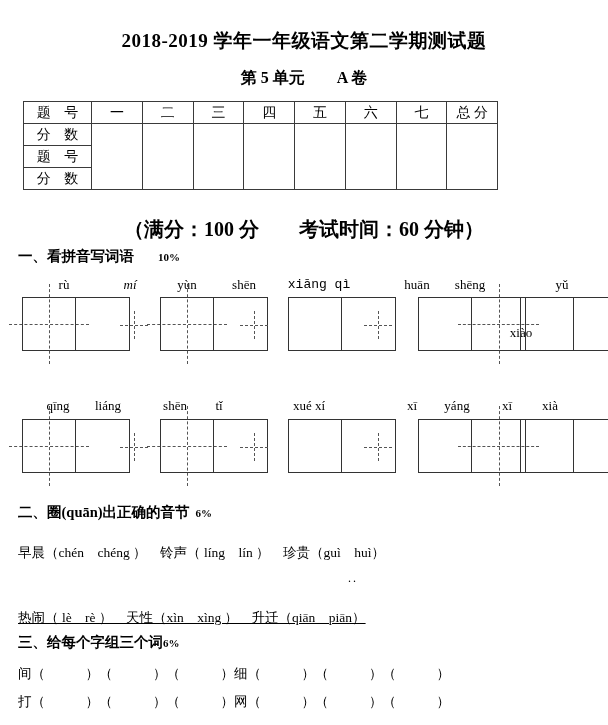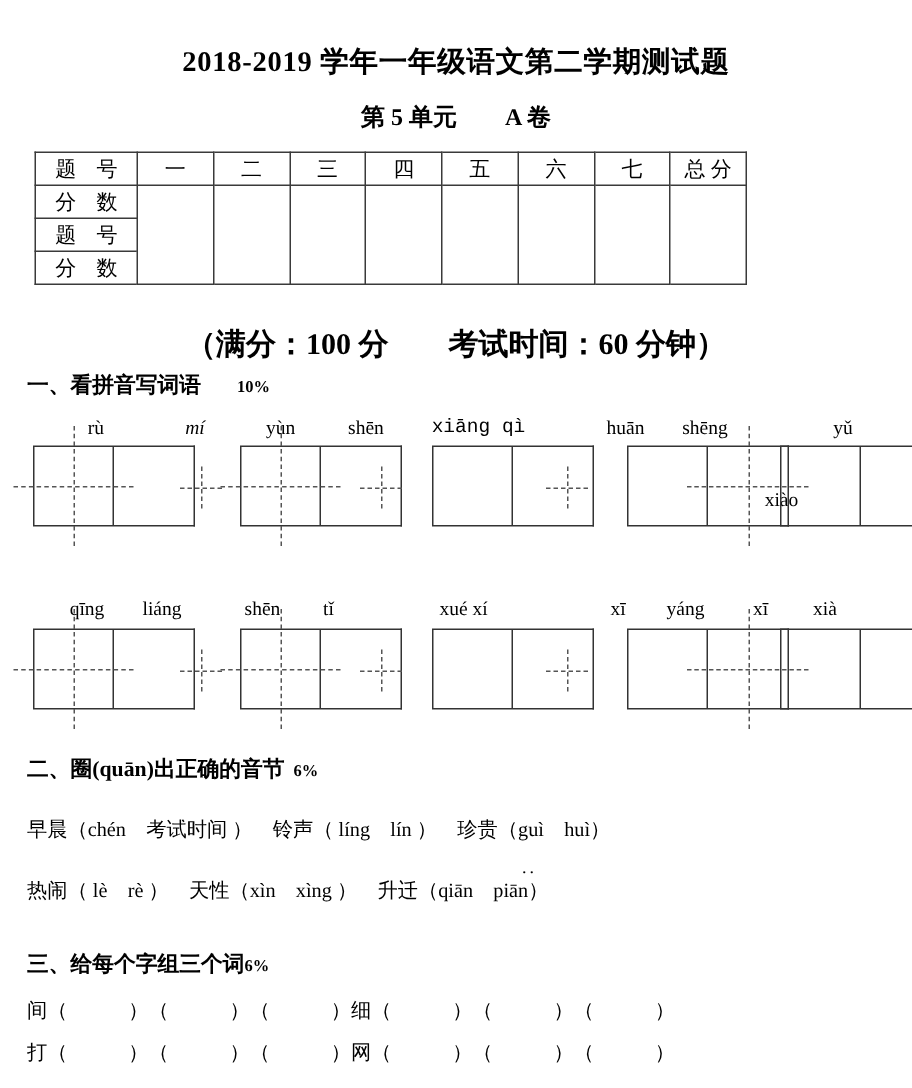--- a/index.html
+++ b/index.html
@@ -296,22 +296,22 @@
   <div class="tzg" style="left:520px;">
     <div class="cell"></div>
     <div class="cell"></div>
   </div>
 </div>
 
 <div class="section-title" style="top:503px;">
   <span>二、圈(quān)出正确的音节</span><span class="small" style="margin-left:6px;">6%</span>
 </div>
 
-<div class="qline" style="top:544px;">早晨（chén　考试时间 ）　铃声（ líng　lín ）　珍贵（guì　huì）</div>
+<div class="qline" style="top:544px;">早晨（chén　chéng ）　铃声（ líng　lín ）　珍贵（guì　huì）</div>
 <div class="dots-mark" style="left:348px;top:571px;">..</div>
-<div class="qline" style="top:585px;">热闹（ lè　rè ）　天性（xìn　xìng ）　升迁（qiān　piān）</div>
+<div class="qline" style="top:609px;text-decoration:underline;">热闹（ lè　rè ）　天性（xìn　xìng ）　升迁（qiān　piān）</div>
 
 <div class="section-title" style="top:633px;">
   <span>三、给每个字组三个词</span><span class="small">6%</span>
 </div>
 
 <div class="qline" style="top:665px;text-align:right;">间（　　　）（　　　）（　　　）细（　　　）（　　　）（　　　）</div>
 <div class="qline" style="top:693px;">打（　　　）（　　　）（　　　）网（　　　）（　　　）（　　　）</div>
 
 </body></html>

